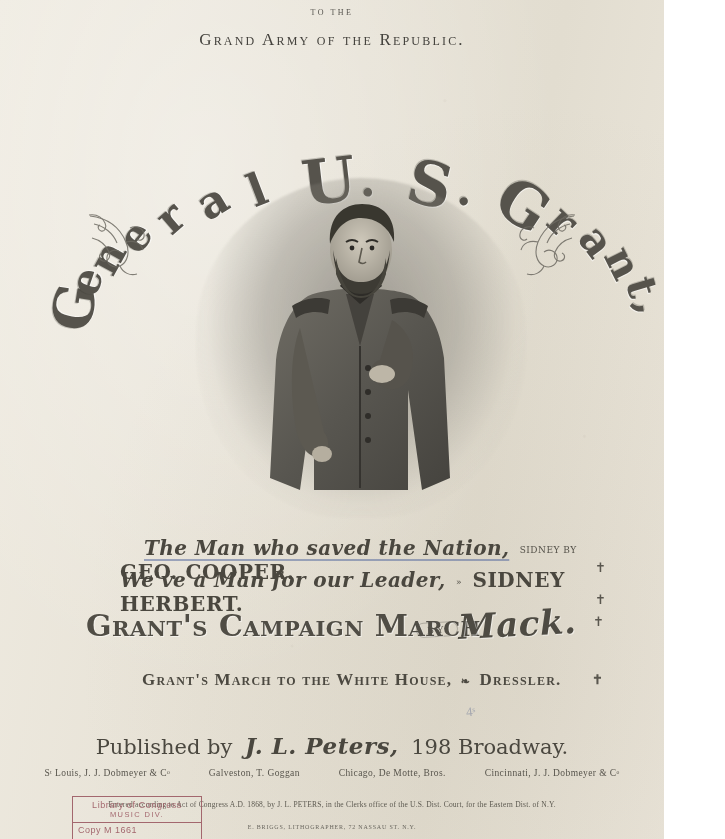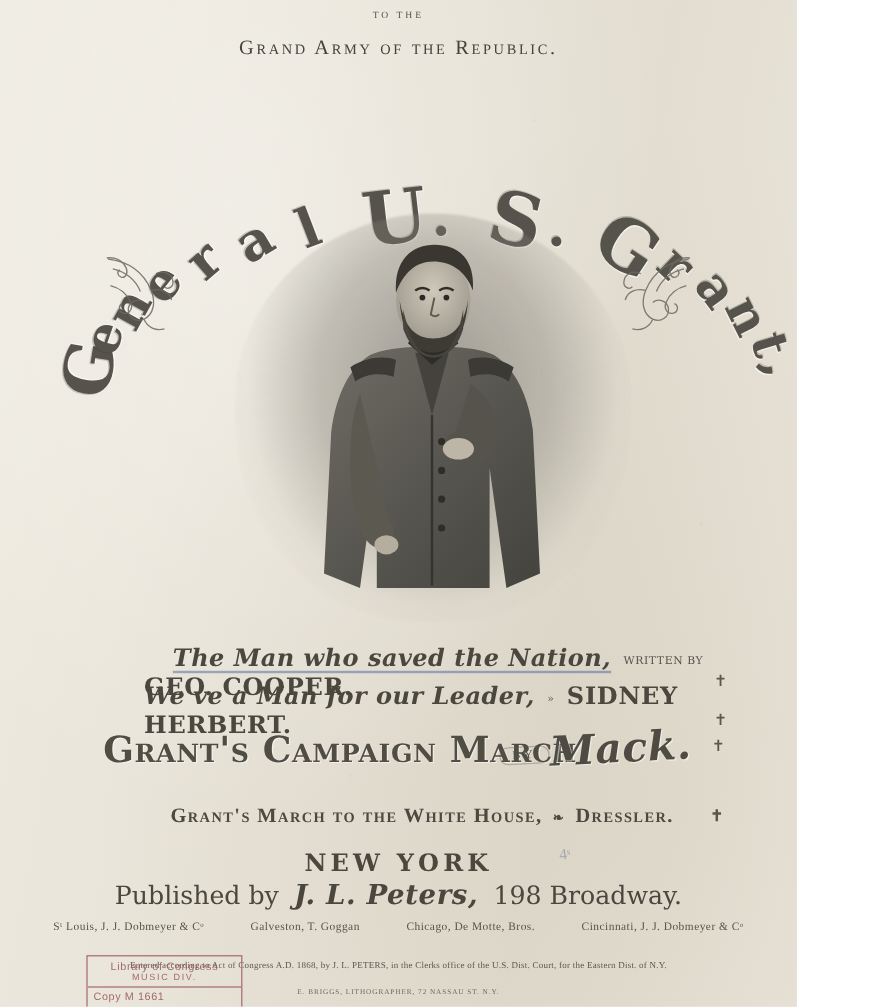--- a/index.html
+++ b/index.html
@@ -382,21 +382,21 @@
       <circle cx="176" cy="70" r="2.4" fill="#2b2926"></circle>
 
       <path d="M166 70 L163 84 q4 3 7 0" stroke="#5d594f" stroke-width="1.6" fill="none"></path>
 
       <ellipse cx="165" cy="170" rx="150" ry="165" fill="none"></ellipse>
     </svg>
   </div>
 
   <div class="song" id="song1">
     <span class="lhs">The Man who saved the Nation,</span>
-    <span class="byword">WRITTEN BY</span>
+    <span class="byword">SIDNEY BY</span>
     <span class="rhs">GEO. COOPER.</span>
     <span class="dagger">✝</span>
   </div>
 
   <div class="song" id="song2">
     <span class="lhs">We've a Man for our Leader,</span>
     <span class="byword">»</span>
     <span class="rhs">SIDNEY HERBERT.</span>
     <span class="dagger">✝</span>
   </div>
@@ -409,21 +409,20 @@
   </div>
 
 
   <div id="march2">
     <span>Grant's March to the White House,</span>
     <span class="sep">❧</span>
     <span>Dressler.</span>
     <span class="dagger">✝</span>
   </div>
 
-  <div class="ctr" id="city">NEW YORK</div>
   <div class="ctr" id="pubrow">
     <span>Published by</span>
     <span class="pubhouse">J. L. Peters,</span>
     <span>198 Broadway.</span>
   </div>
 
   <div class="ctr" id="agents">
     <span>Sᵗ Louis, J. J. Dobmeyer &amp; Cᵒ</span>
     <span>Galveston, T. Goggan</span>
     <span>Chicago, De Motte, Bros.</span>

